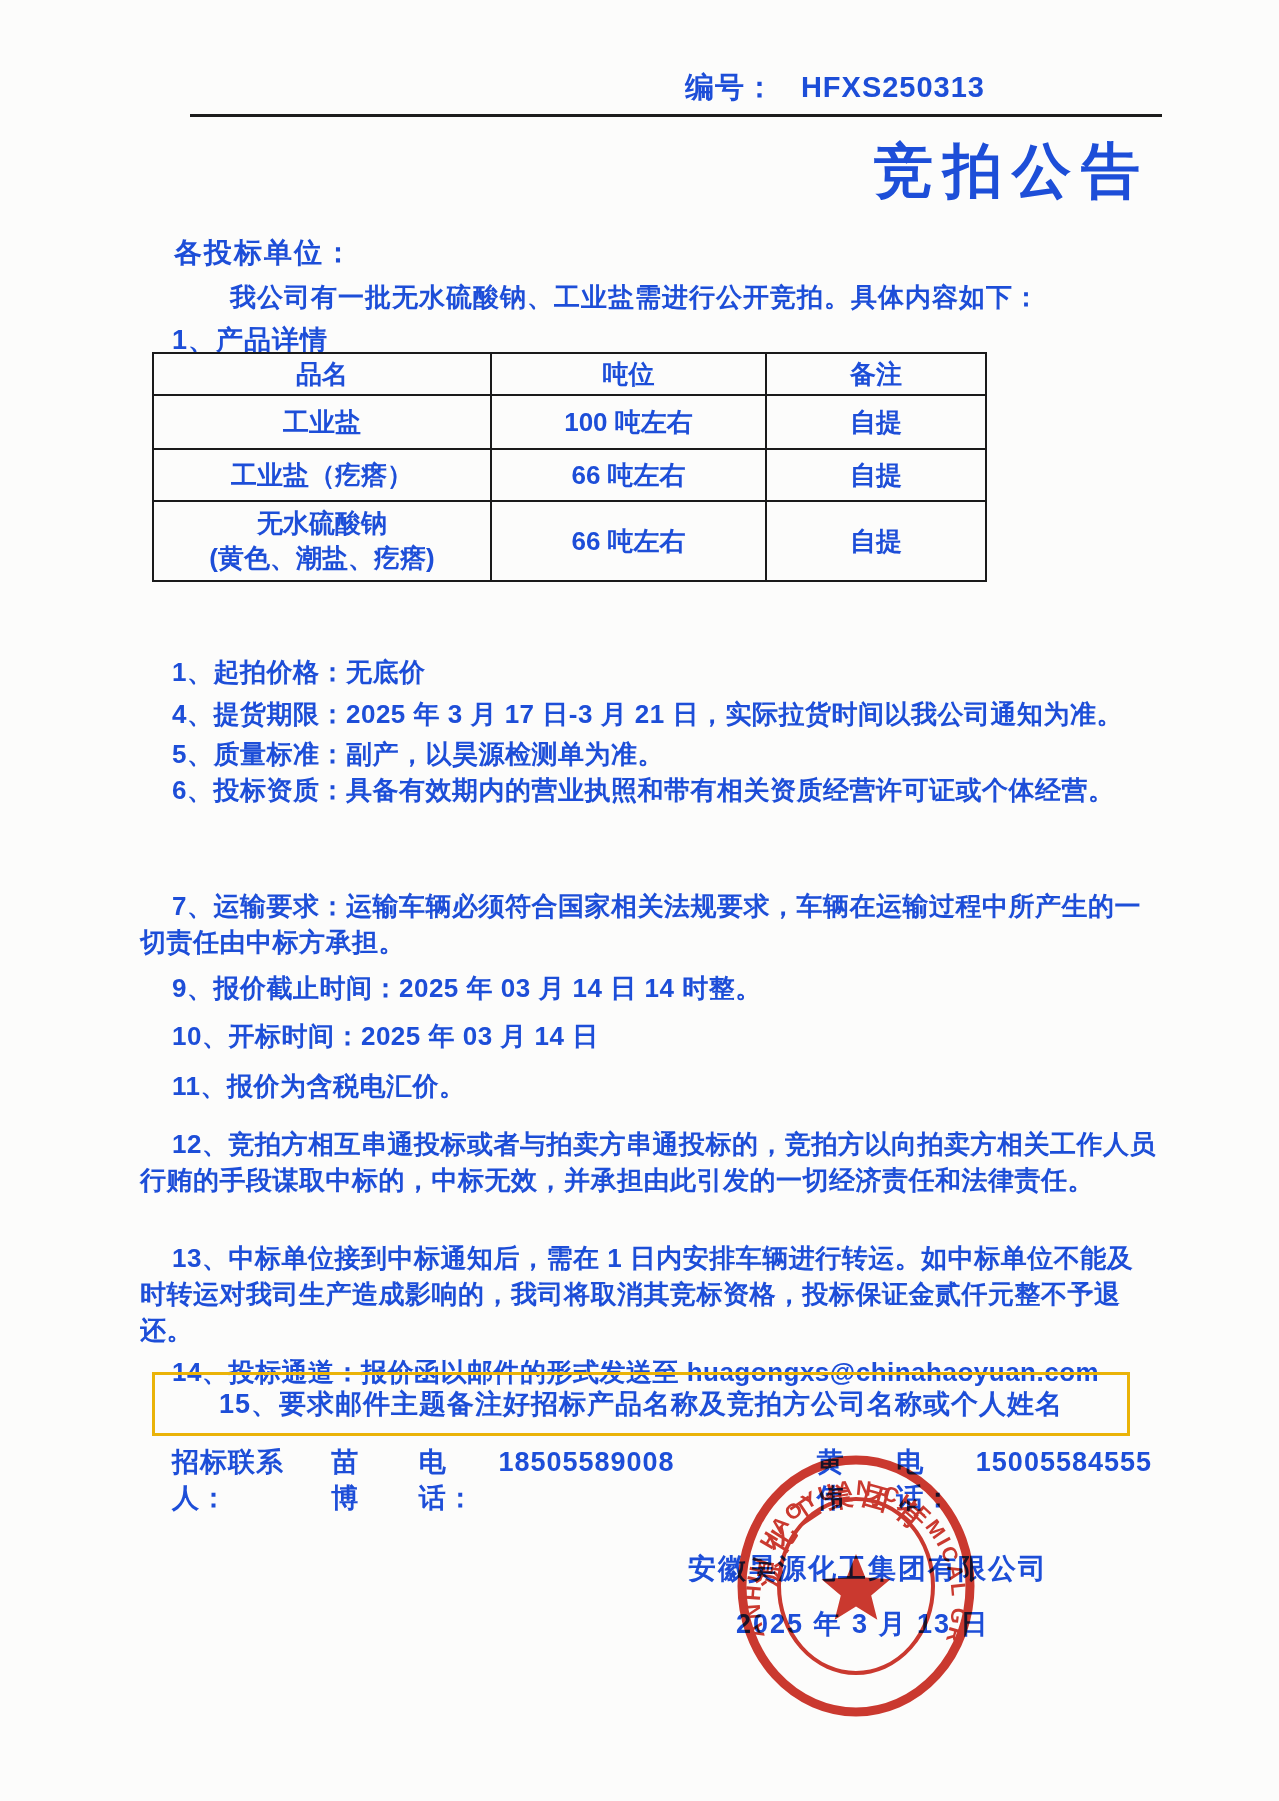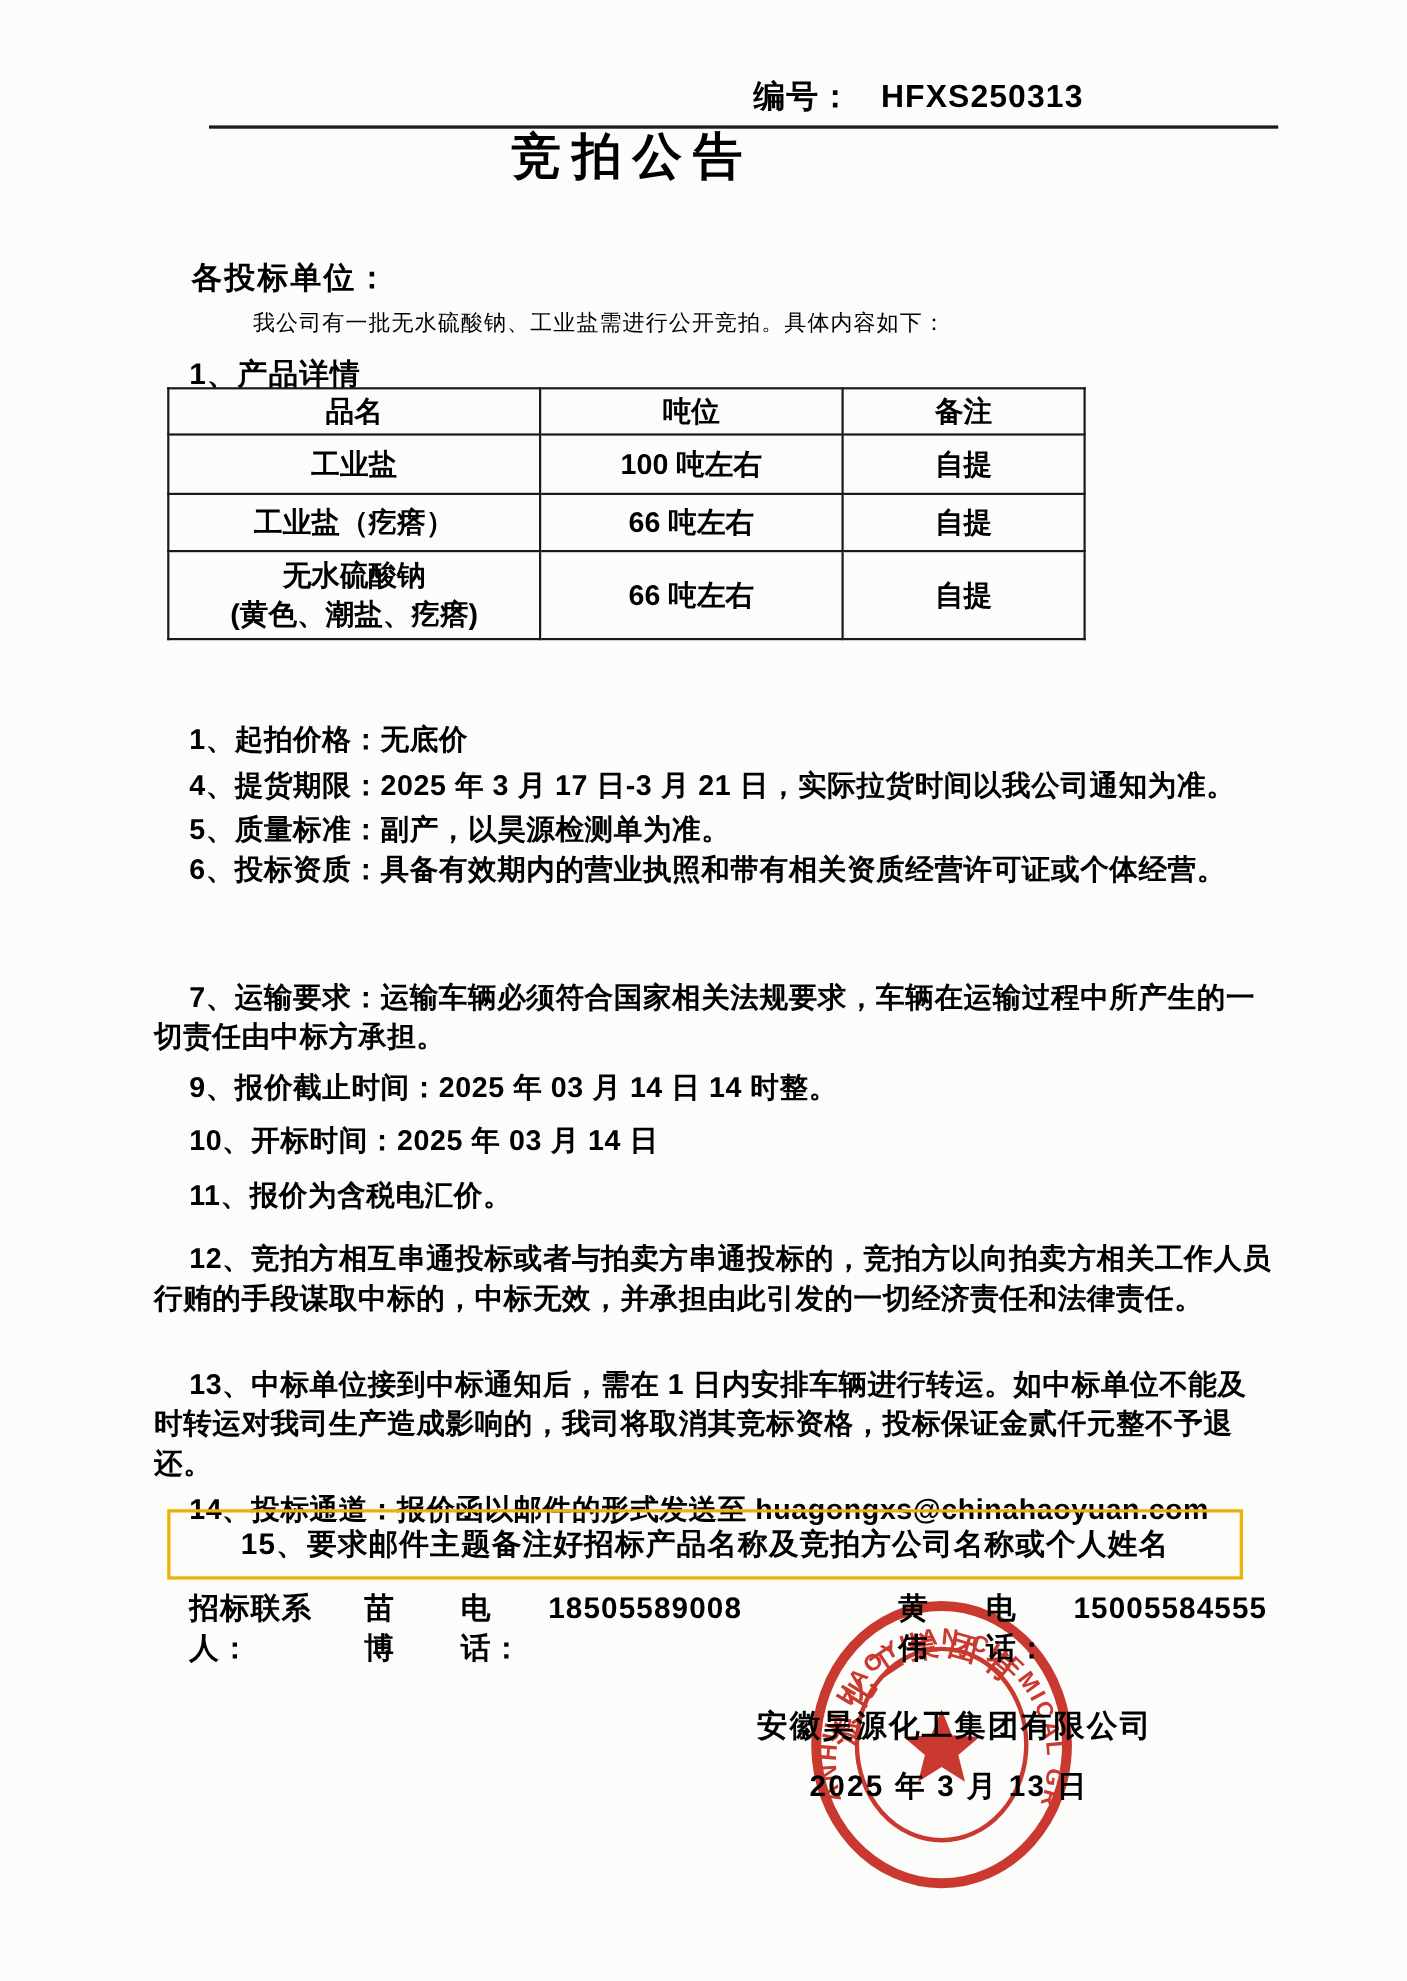--- a/index.html
+++ b/index.html
@@ -2,41 +2,41 @@
 <html><head>
 <meta charset="utf-8">
 <style>
   html,body{margin:0;padding:0;background:#e8e8e6;}
   .page{
     position:relative;
     width:1279px;height:1801px;
     margin:0 auto;
     background:#fcfcfb;
     font-family:"Liberation Sans","DejaVu Sans",sans-serif;
-    color:#000000;
+    color:#1d4ed8;
     overflow:hidden;
   }
   .abs{position:absolute;}
   .doc-no{
     top:68px;left:140px;width:845px;
     display:flex;justify-content:flex-end;align-items:baseline;gap:26px;
     font-size:29px;font-weight:700;letter-spacing:1px;
   }
   .top-rule{
     top:114px;left:190px;width:972px;height:3px;background:#1c1c1c;
   }
   .title{
-    top:112px;left:0;width:1150px;text-align:center;
-    font-size:45px;font-weight:700;letter-spacing:10px;
+    top:132px;left:0;width:1150px;text-align:right;
+    font-size:59px;font-weight:700;letter-spacing:10px;
   }
   .salutation{
     top:234px;left:174px;font-size:28px;font-weight:700;letter-spacing:2px;
   }
   .intro{
-    top:280px;left:230px;font-size:20px;font-weight:400;letter-spacing:1px;
+    top:280px;left:230px;font-size:26px;font-weight:700;letter-spacing:1px;
   }
   .sec1{
     top:322px;left:172px;font-size:27px;font-weight:700;letter-spacing:1px;
   }
   table.products{
     position:absolute;top:352px;left:152px;width:833px;
     border-collapse:collapse;table-layout:fixed;
     font-size:26px;font-weight:600;
   }
   table.products col.c1{width:338px}

